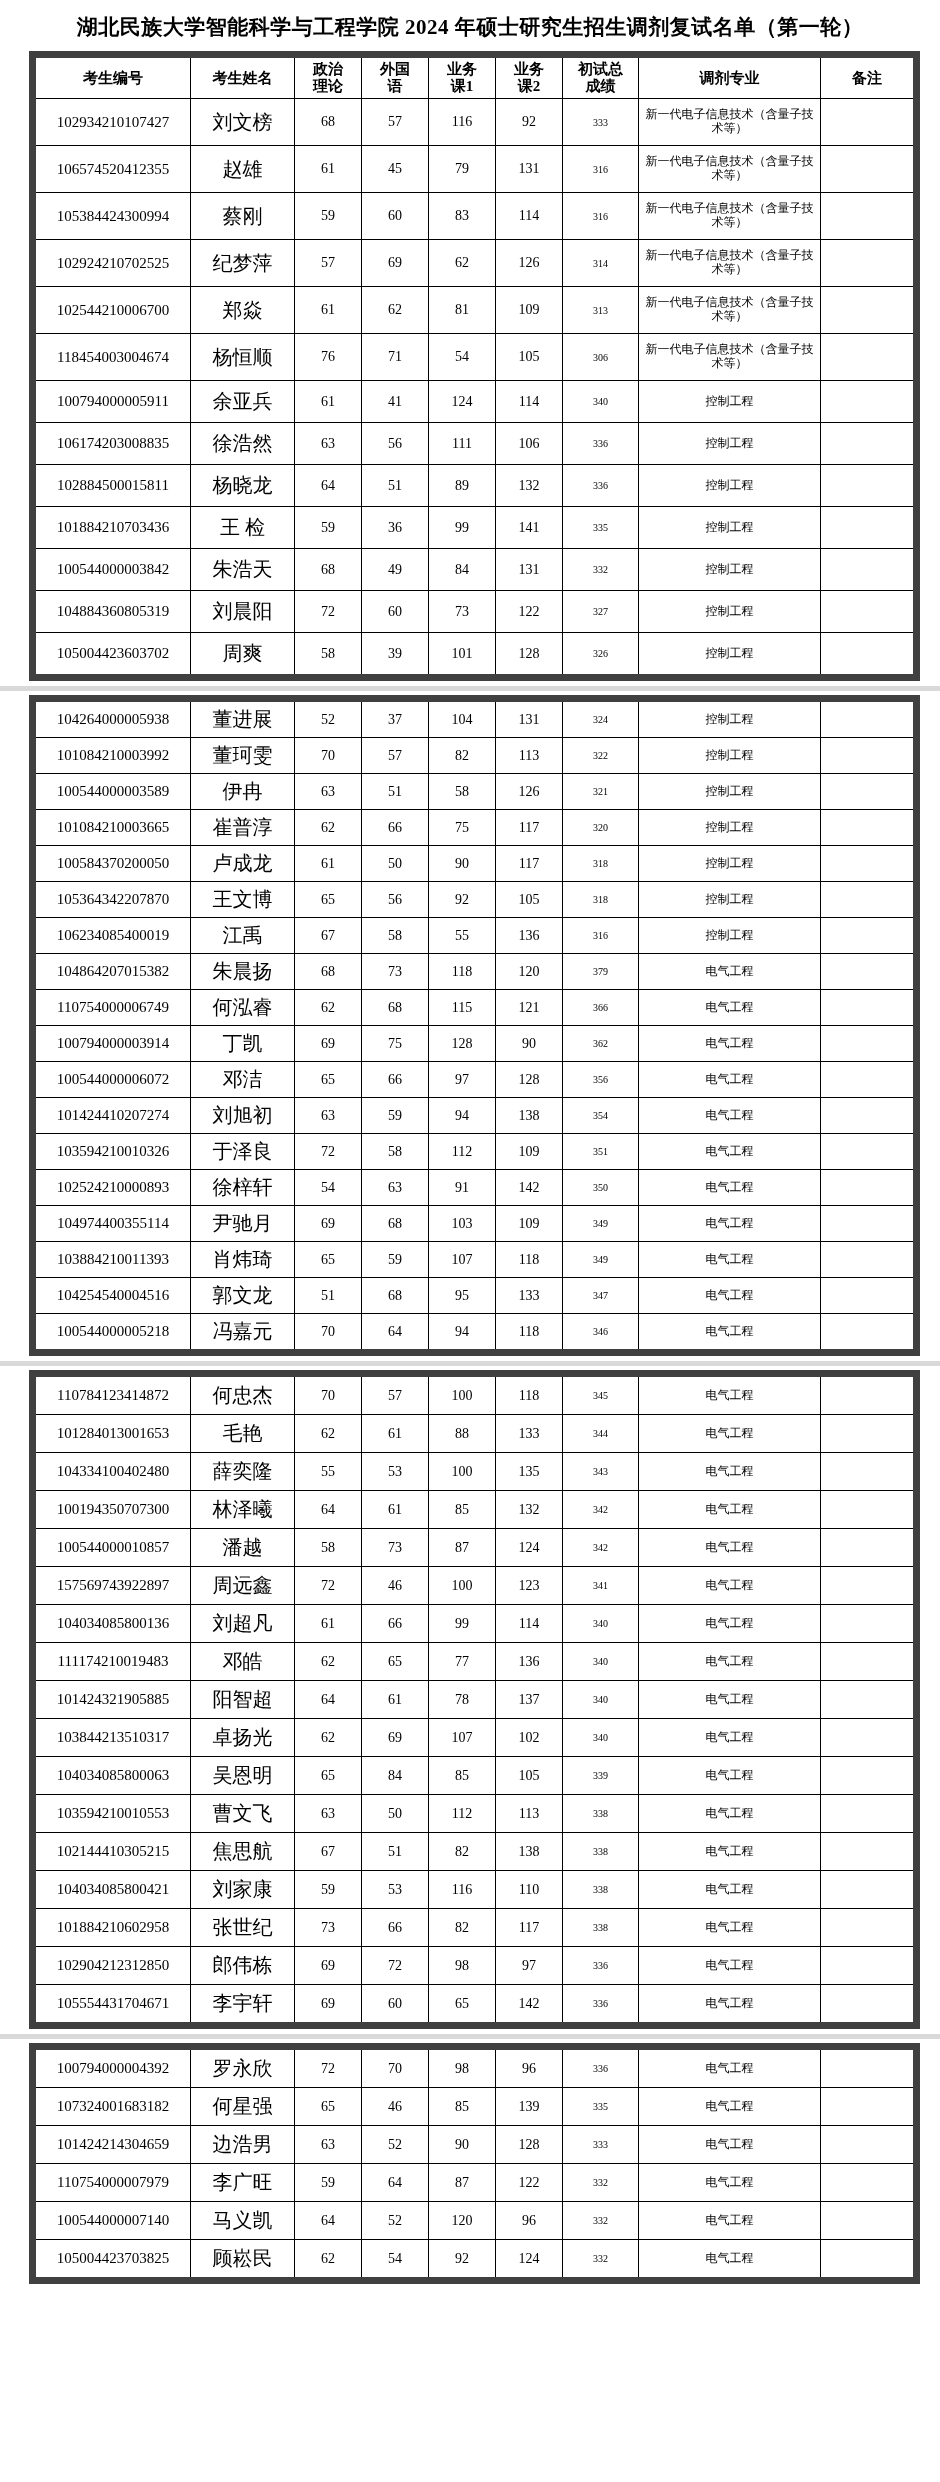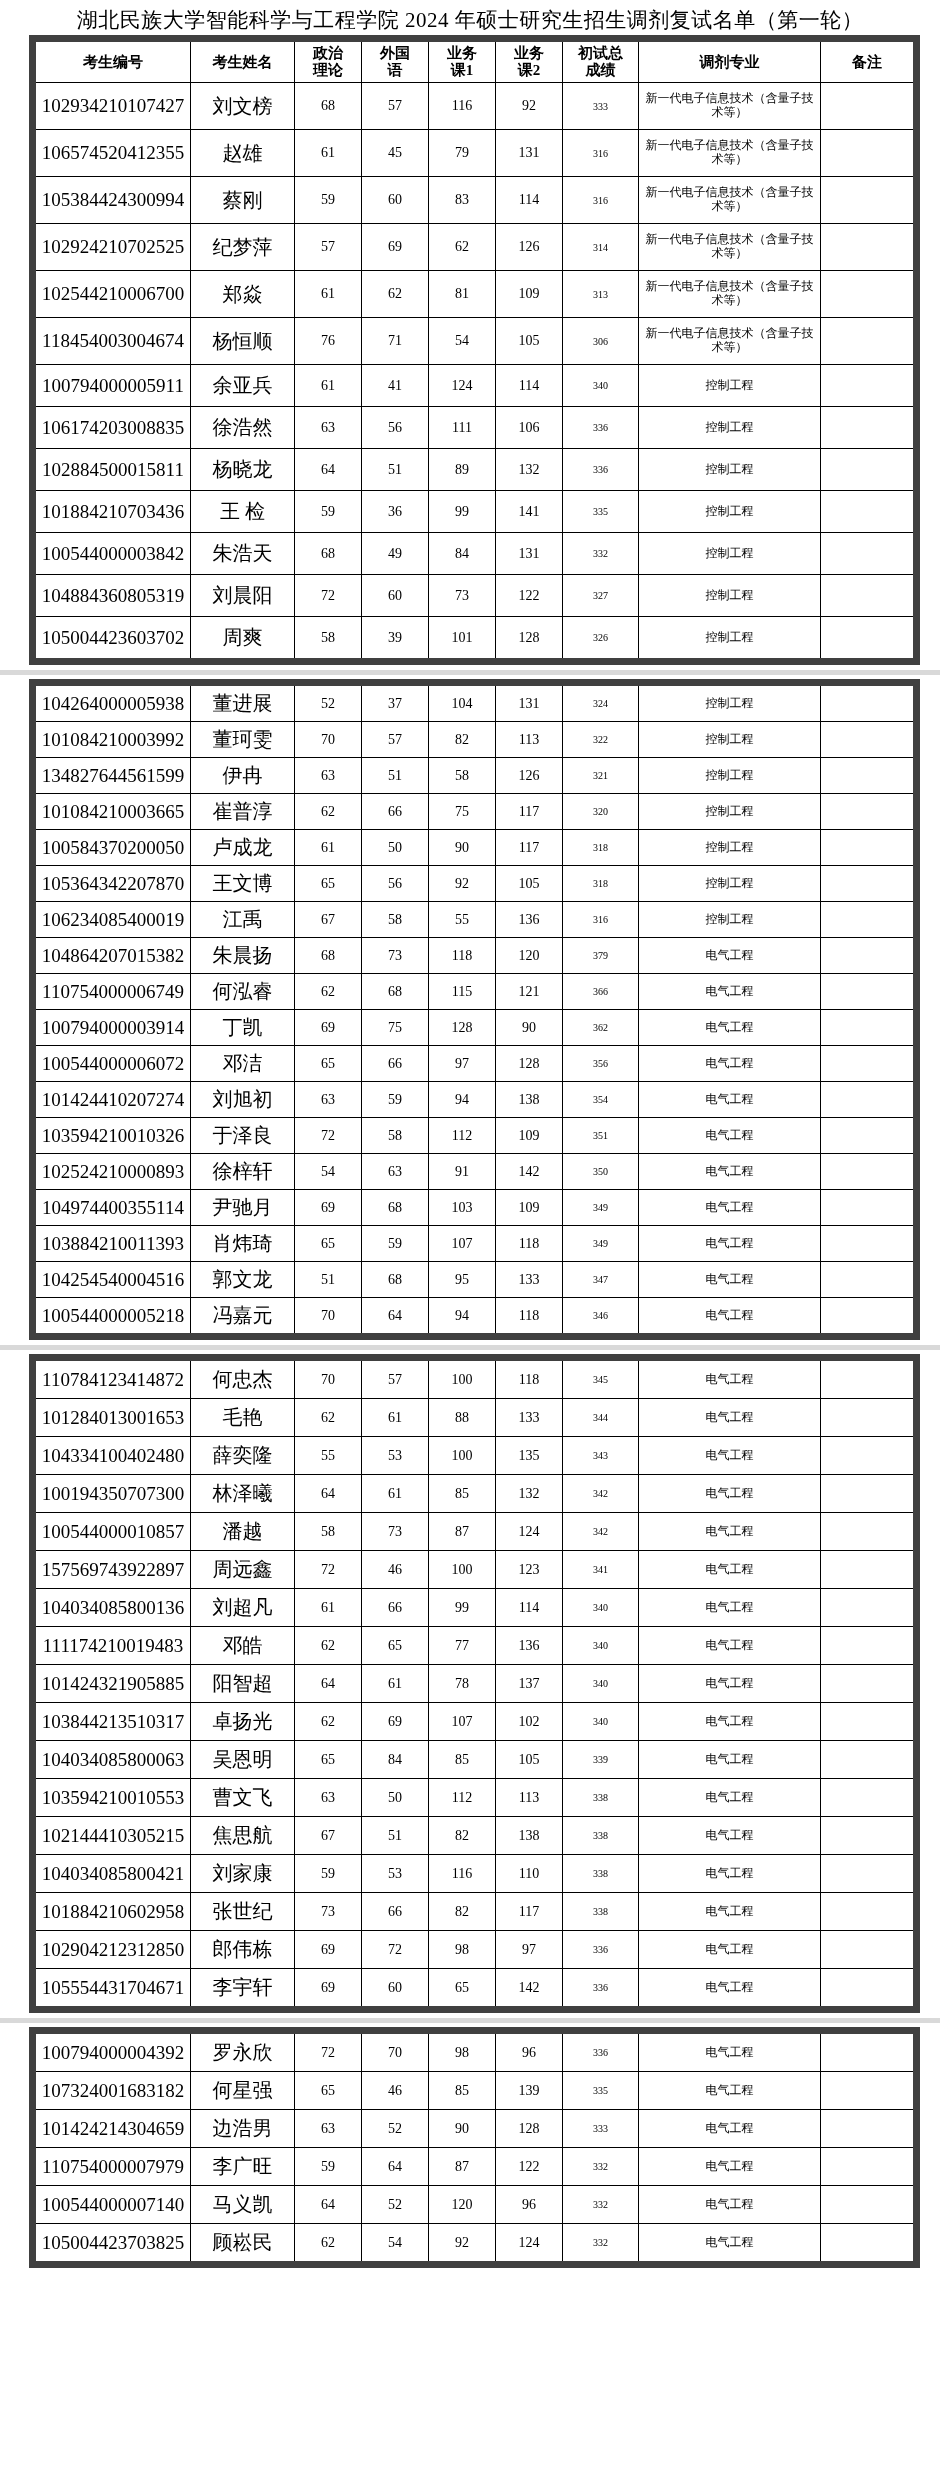--- a/index.html
+++ b/index.html
@@ -4,25 +4,25 @@
 <style>
   html,body{margin:0;padding:0;}
   body{
     width:940px;
     min-height:2482px;
     background:#ffffff;
     font-family:"Liberation Serif","DejaVu Serif",serif;
     color:#000;
   }
   .doc-title{
-    padding-top:7px;
-    margin:0 0 2px 0;
+    padding-top:14px;
+    margin:0 0 11px 0;
     text-align:center;
     font-size:21px;
-    font-weight:normal;
+    font-weight:bold;
     letter-spacing:0.5px;
     line-height:1.25;
   }
   table.roster{
     border-collapse:collapse;
     table-layout:fixed;
     width:884px;
     margin-left:29px;
     border:7px solid #404040;
   }
@@ -32,21 +32,21 @@
     vertical-align:middle;
     padding:0 1px;
     overflow:hidden;
     line-height:1.15;
   }
   table.roster th{
     font-size:15px;
     font-weight:bold;
     height:40px;
   }
-  td.c0{font-size:19px;}
+  td.c0{font-size:15px;}
   td.c1{font-size:20px;}
   td.c2,td.c3,td.c4,td.c5{font-size:14px;}
   td.c6{font-size:10px;}
   td.c7{font-size:12px;}
   td.c8{font-size:14px;}
   col.c0{width:158px;}
   col.c1{width:104px;}
   col.c2{width:67px;}
   col.c3{width:67px;}
   col.c4{width:67px;}
@@ -274,21 +274,21 @@
         <td class="c1">董珂雯</td>
         <td class="c2">70</td>
         <td class="c3">57</td>
         <td class="c4">82</td>
         <td class="c5">113</td>
         <td class="c6">322</td>
         <td class="c7">控制工程</td>
         <td class="c8"></td>
       </tr>
       <tr>
-        <td class="c0">134827644561599</td>
+        <td class="c0">100544000003589</td>
         <td class="c1">伊冉</td>
         <td class="c2">63</td>
         <td class="c3">51</td>
         <td class="c4">58</td>
         <td class="c5">126</td>
         <td class="c6">321</td>
         <td class="c7">控制工程</td>
         <td class="c8"></td>
       </tr>
       <tr>

